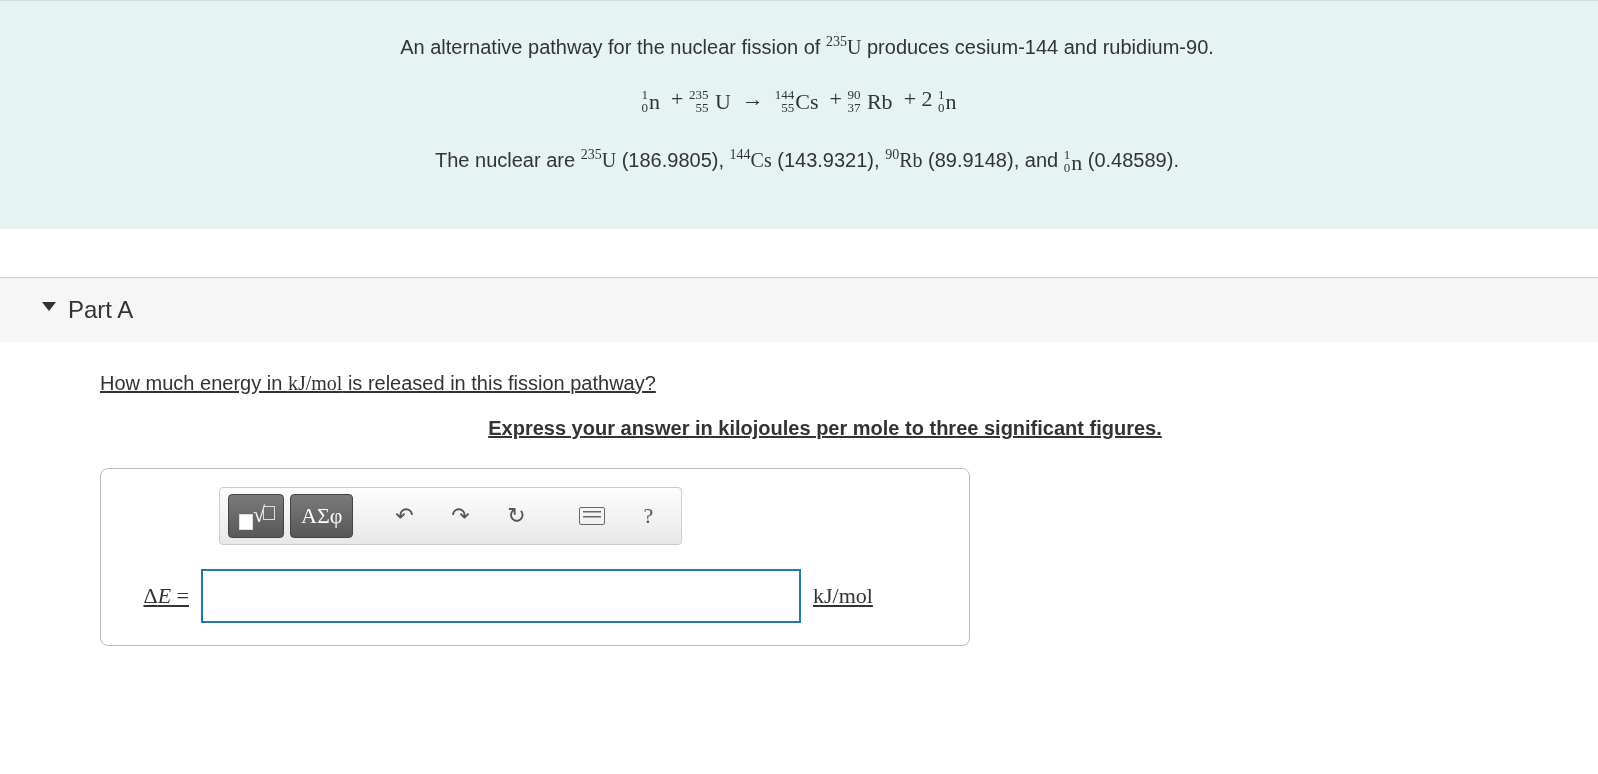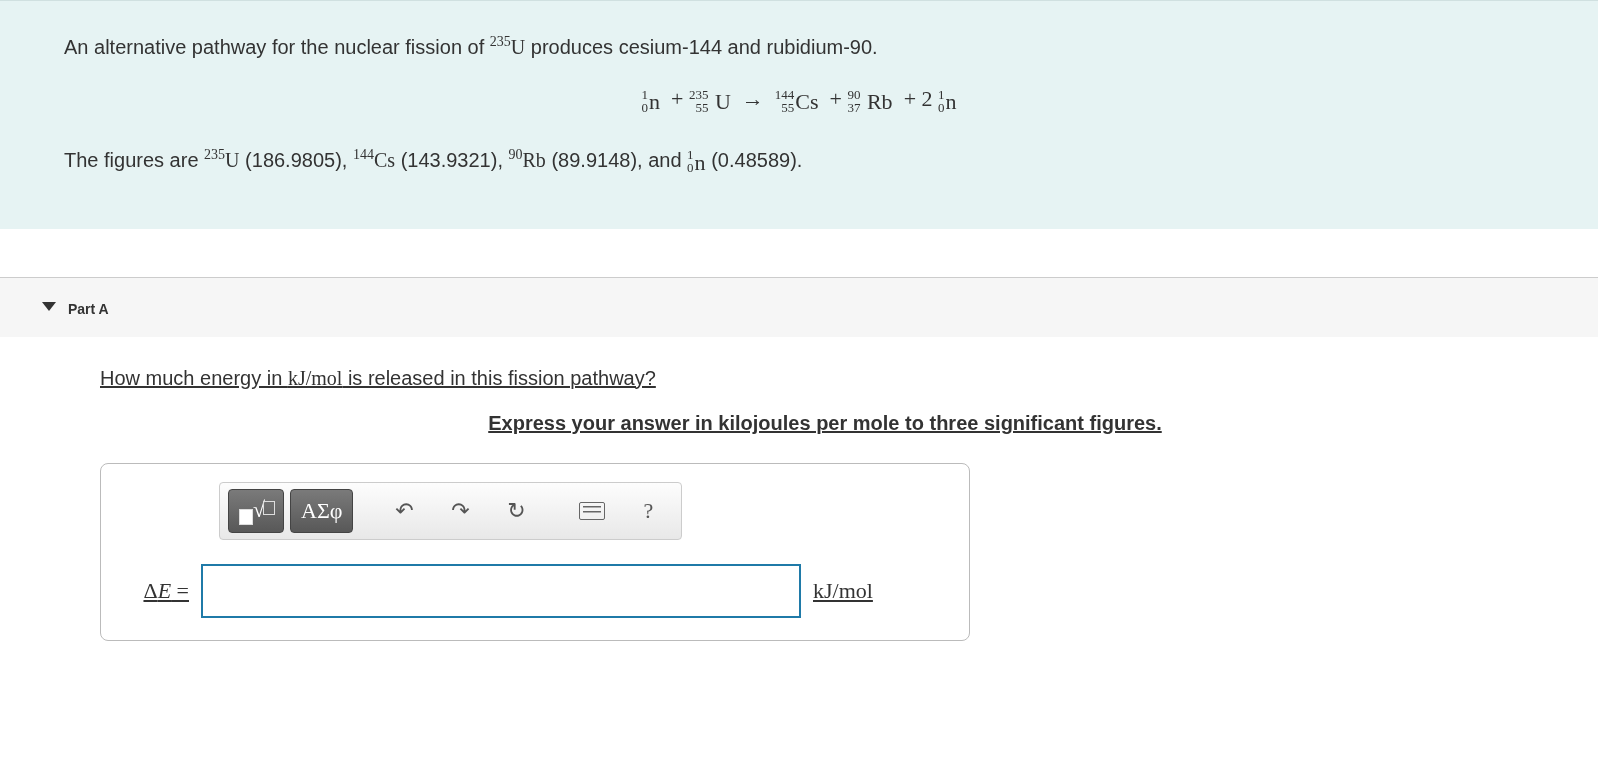--- a/index.html
+++ b/index.html
@@ -11,21 +11,21 @@
     color: #333;
     background: #fff;
     width: 1598px;
   }
   .problem-statement {
     background: #e6f3f3;
     border-top: 1px solid #d0e0e0;
     padding: 30px 48px 30px 48px;
     line-height: 1.5;
   }
-  .problem-statement p { margin: 0 0 20px 16px; }
+  .problem-statement p { margin: 0 0 20px 16px; text-align: center; }
   .equation-line {
     text-align: center;
     font-family: "Times New Roman", Times, serif;
     font-size: 22px;
     margin: 18px 0 26px 0;
   }
   .isotope {
     display: inline-block;
     position: relative;
     vertical-align: middle;
@@ -58,22 +58,22 @@
   .collapse-triangle {
     position: absolute;
     left: 42px;
     top: 24px;
     width: 0; height: 0;
     border-left: 7px solid transparent;
     border-right: 7px solid transparent;
     border-top: 9px solid #333;
   }
   .part-label {
-    font-weight: bold;
-    font-size: 14px;
+    font-weight: normal;
+    font-size: 24px;
   }
   .question-body {
     padding: 30px 48px 30px 100px;
     text-decoration: underline;
   }
   .q-text { margin: 0 0 22px 0; }
   .q-bold { font-weight: bold; margin: 0 0 28px 0; text-align: center; }
   .answer-widget {
     border: 1px solid #bbb;
     border-radius: 8px;
@@ -212,21 +212,21 @@
     &nbsp;+&nbsp;<span>2</span>
     <span class="isotope">
       <span class="iso-stack">
           <span>1</span>
           <span>0</span>
         </span><span class="iso-sym">n</span>
     </span>
   </div>
 
   <p>
-    <span>The figures are </span>
+    <span>The nuclear are </span>
     <span class="math"><sup class="inline">235</sup><span>U</span></span>
     <span>(186.9805)</span>,
     <span class="math"><sup class="inline">144</sup><span>Cs</span></span>
     <span>(143.9321)</span>,
     <span class="math"><sup class="inline">90</sup><span>Rb</span></span>
     <span>(89.9148)</span><span>, and </span>
     <span class="math isotope">
       <span class="iso-stack">
           <span>1</span>
           <span>0</span>

